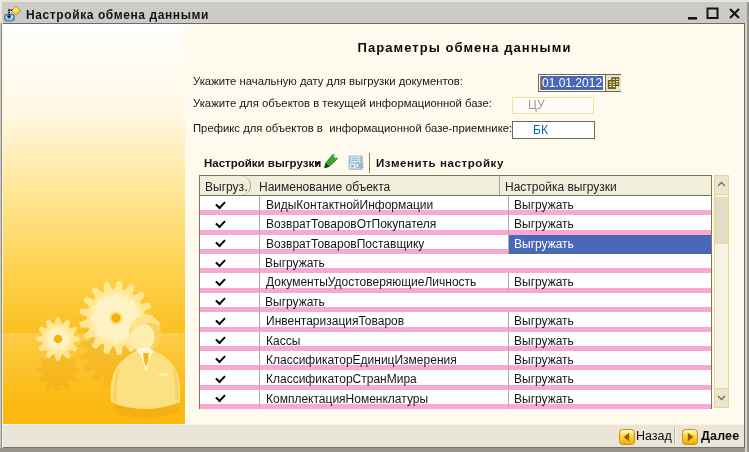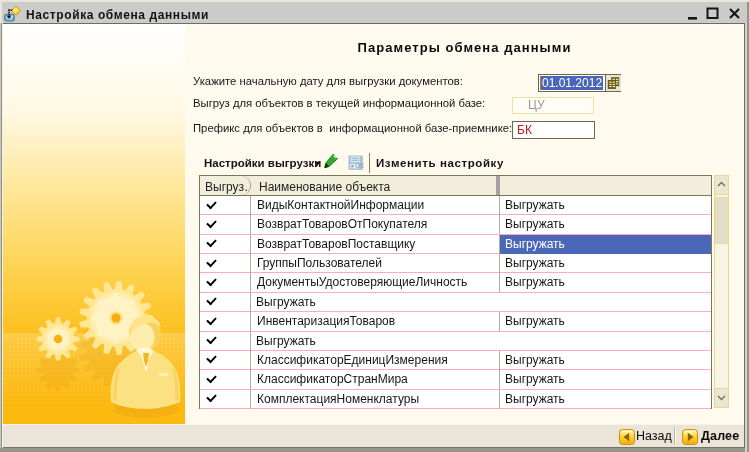--- a/index.html
+++ b/index.html
@@ -30,32 +30,32 @@
 
 #heading{left:185px;top:40px;width:559px;text-align:center;font-size:13px;font-weight:bold;color:#0a0a0a;letter-spacing:1.05px;}
 .lbl{left:193px;font-size:11.3px;color:#161616;}
 
 #datefield{left:512px;top:74px;width:83px;height:18px;border:1px solid #6b6852;background:#fff;box-sizing:border-box;margin-left:26px;}
 #datesel{left:1px;top:1px;height:14px;background:#4a66b8;color:#fff;font-size:12px;line-height:14px;padding:0 1px;border-left:1px solid #c87a00;}
 #datebtn{left:66px;top:0;width:15px;height:16px;background:#e9e4d1;border-left:1px solid #6b6852;}
 #cufield{left:512px;top:97px;width:82px;height:17px;border:1px solid #f2dfa4;background:#fffdf6;box-sizing:border-box;
  font-size:12px;color:#9b988c;line-height:15px;padding-left:15px;}
 #bkfield{left:512px;top:121px;width:83px;height:18px;border:1px solid #6b6852;background:#fff;box-sizing:border-box;
- font-size:12px;color:#b91c1c;line-height:16px;padding-left:4px;}
+ font-size:12px;color:#0369a1;line-height:16px;padding-left:20px;}
 
 .tb{font-size:11.5px;color:#141414;letter-spacing:0.15px;font-weight:bold;}
 
 #tbl{left:199px;top:175px;width:513px;height:234px;border:1px solid #7c7659;background:#fff;box-sizing:border-box;}
 #thead{left:0;top:0;width:511px;height:20px;background:#f1eedc;border-bottom:1px solid #7c7659;display:flex;box-sizing:border-box;}
 #thead .hc{font-size:12px;color:#222;line-height:22px;box-sizing:border-box;}
 #hc1{width:51px;overflow:hidden;white-space:nowrap;border-right:1px solid #a9a386;padding-left:5px;border-radius:9px;}
-#hc2{width:249px;padding-left:9px;border-right:4px solid #a3a3a3;padding-left:8px;}
+#hc2{width:249px;padding-left:9px;border-right:1px solid #a3a3a3;padding-left:8px;}
 #hc3{flex:1;padding-left:5px;}
 #rows{left:0;top:20px;width:511px;height:213px;display:grid;grid-template-rows:repeat(11,19.36px);}
-.r{display:grid;grid-template-columns:51px 249px 1fr;border-bottom:1px solid #f9a8d4;box-sizing:border-box;}
+.r{display:grid;grid-template-columns:51px 249px 1fr;border-bottom:5px solid #f9a8d4;box-sizing:border-box;padding-left:9px;}
 .c1{border-right:1px solid #b3ae92;position:relative;}
 .chk{position:absolute;left:7px;top:4.5px;width:7px;height:4px;border-left:2.1px solid #000;border-bottom:2.1px solid #000;transform:rotate(-47deg);}
 .c2{border-right:1px solid #b3ae92;padding-left:6px;font-size:12px;line-height:19px;color:#161616;}
 .c3{padding-left:5px;font-size:12px;line-height:19px;color:#161616;}
 .sel{background:#4a67b8;color:#fff !important;}
 
 #sbar{left:714px;top:175px;width:15px;height:233px;border:1px solid #e6d795;background:#f8f4e4;box-sizing:border-box;}
 .sbtn{left:0;width:13px;height:18px;background:#eae6d3;position:absolute;}
 #sthumb{left:0;top:21px;width:13px;height:47px;background:#e2decb;border:1px solid #eadd9c;box-sizing:border-box;position:absolute;}
 </style>
@@ -190,21 +190,21 @@
 <div class="abs btntext" style="left:636px">Назад</div>
 <svg class="abs" style="left:682px;top:429px" width="16" height="16" viewBox="0 0 16 16">
 <rect x="0.5" y="0.5" width="15" height="15" rx="3" fill="url(#yb)" stroke="#c8960a"></rect>
 <rect x="2" y="1.5" width="12" height="6" rx="2.5" fill="url(#ybh)"></rect>
 <path d="M5.8 3.8 L5.8 12.2 L11.4 8 Z" fill="#8a6204"></path>
 </svg>
 <div class="abs btntext" style="left:701px;font-weight:bold;letter-spacing:0.15px">Далее</div>
 
 <div class="abs" id="heading">Параметры обмена данными</div>
 <div class="abs lbl" style="top:74.5px">Укажите начальную дату для выгрузки документов:</div>
-<div class="abs lbl" style="top:96.5px">Выгруз для объектов в текущей информационной базе:</div>
+<div class="abs lbl" style="top:96.5px">Укажите для объектов в текущей информационной базе:</div>
 <div class="abs lbl" style="top:121.5px">Префикс для объектов в&nbsp; информационной базе-приемнике:</div>
 <div class="abs" id="datefield">
  <div class="abs" id="datesel">01.01.2012</div>
  <div class="abs" id="datebtn">
       <svg width="13" height="14" viewBox="0 0 13 14" style="position:absolute;left:1px;top:1px">
   <g>
    <rect x="4.2" y="1.2" width="8" height="9" fill="#6b5a10"></rect>
    <rect x="5.6" y="2.8" width="2.4" height="1.1" fill="#f2eedd"></rect>
           <rect x="9" y="2.8" width="2.4" height="1.1" fill="#f2eedd"></rect>
    <rect x="5.6" y="5" width="2.4" height="1.1" fill="#f2eedd"></rect>
@@ -245,20 +245,21 @@
 <rect x="4.2" y="10.8" width="2.6" height="2.6" fill="#8cb0ca"></rect>
 <text x="8" y="14.2" font-size="6.5" font-weight="bold" fill="#8cb0ca" font-family="Liberation Sans">ОК</text>
 </svg>
 <div class="abs" style="left:369px;top:153px;width:1px;height:20px;background:#8b8254"></div>
 <div class="abs tb" style="left:376px;top:157px;letter-spacing:0.6px">Изменить настройку</div>
 
 <div class="abs" id="tbl">
  <div class="abs" id="thead">
   <div class="hc" id="hc1">Выгруз…</div>
   <div class="hc" id="hc2">Наименование объекта</div>
+  <div class="hc" id="hc3">Настройка выгрузки</div>
  </div>
  <div class="abs" id="rows">
   <div class="r">
         <div class="c1">
           <div class="chk"></div>
         </div>
         <div class="c2">ВидыКонтактнойИнформации</div>
         <div class="c3">Выгружать</div>
       </div>
   <div class="r">
@@ -272,21 +273,20 @@
         <div class="c1">
           <div class="chk"></div>
         </div>
         <div class="c2">ВозвратТоваровПоставщику</div>
         <div class="c3 sel">Выгружать</div>
       </div>
   <div class="r">
         <div class="c1">
           <div class="chk"></div>
         </div>
-        <div class="c2">ГруппыПользователей</div>
         <div class="c3">Выгружать</div>
       </div>
   <div class="r">
         <div class="c1">
           <div class="chk"></div>
         </div>
         <div class="c2">ДокументыУдостоверяющиеЛичность</div>
         <div class="c3">Выгружать</div>
       </div>
   <div class="r">
@@ -299,20 +299,21 @@
         <div class="c1">
           <div class="chk"></div>
         </div>
         <div class="c2">ИнвентаризацияТоваров</div>
         <div class="c3">Выгружать</div>
       </div>
   <div class="r">
         <div class="c1">
           <div class="chk"></div>
         </div>
+        <div class="c2">Кассы</div>
         <div class="c3">Выгружать</div>
       </div>
   <div class="r">
         <div class="c1">
           <div class="chk"></div>
         </div>
         <div class="c2">КлассификаторЕдиницИзмерения</div>
         <div class="c3">Выгружать</div>
       </div>
   <div class="r">

